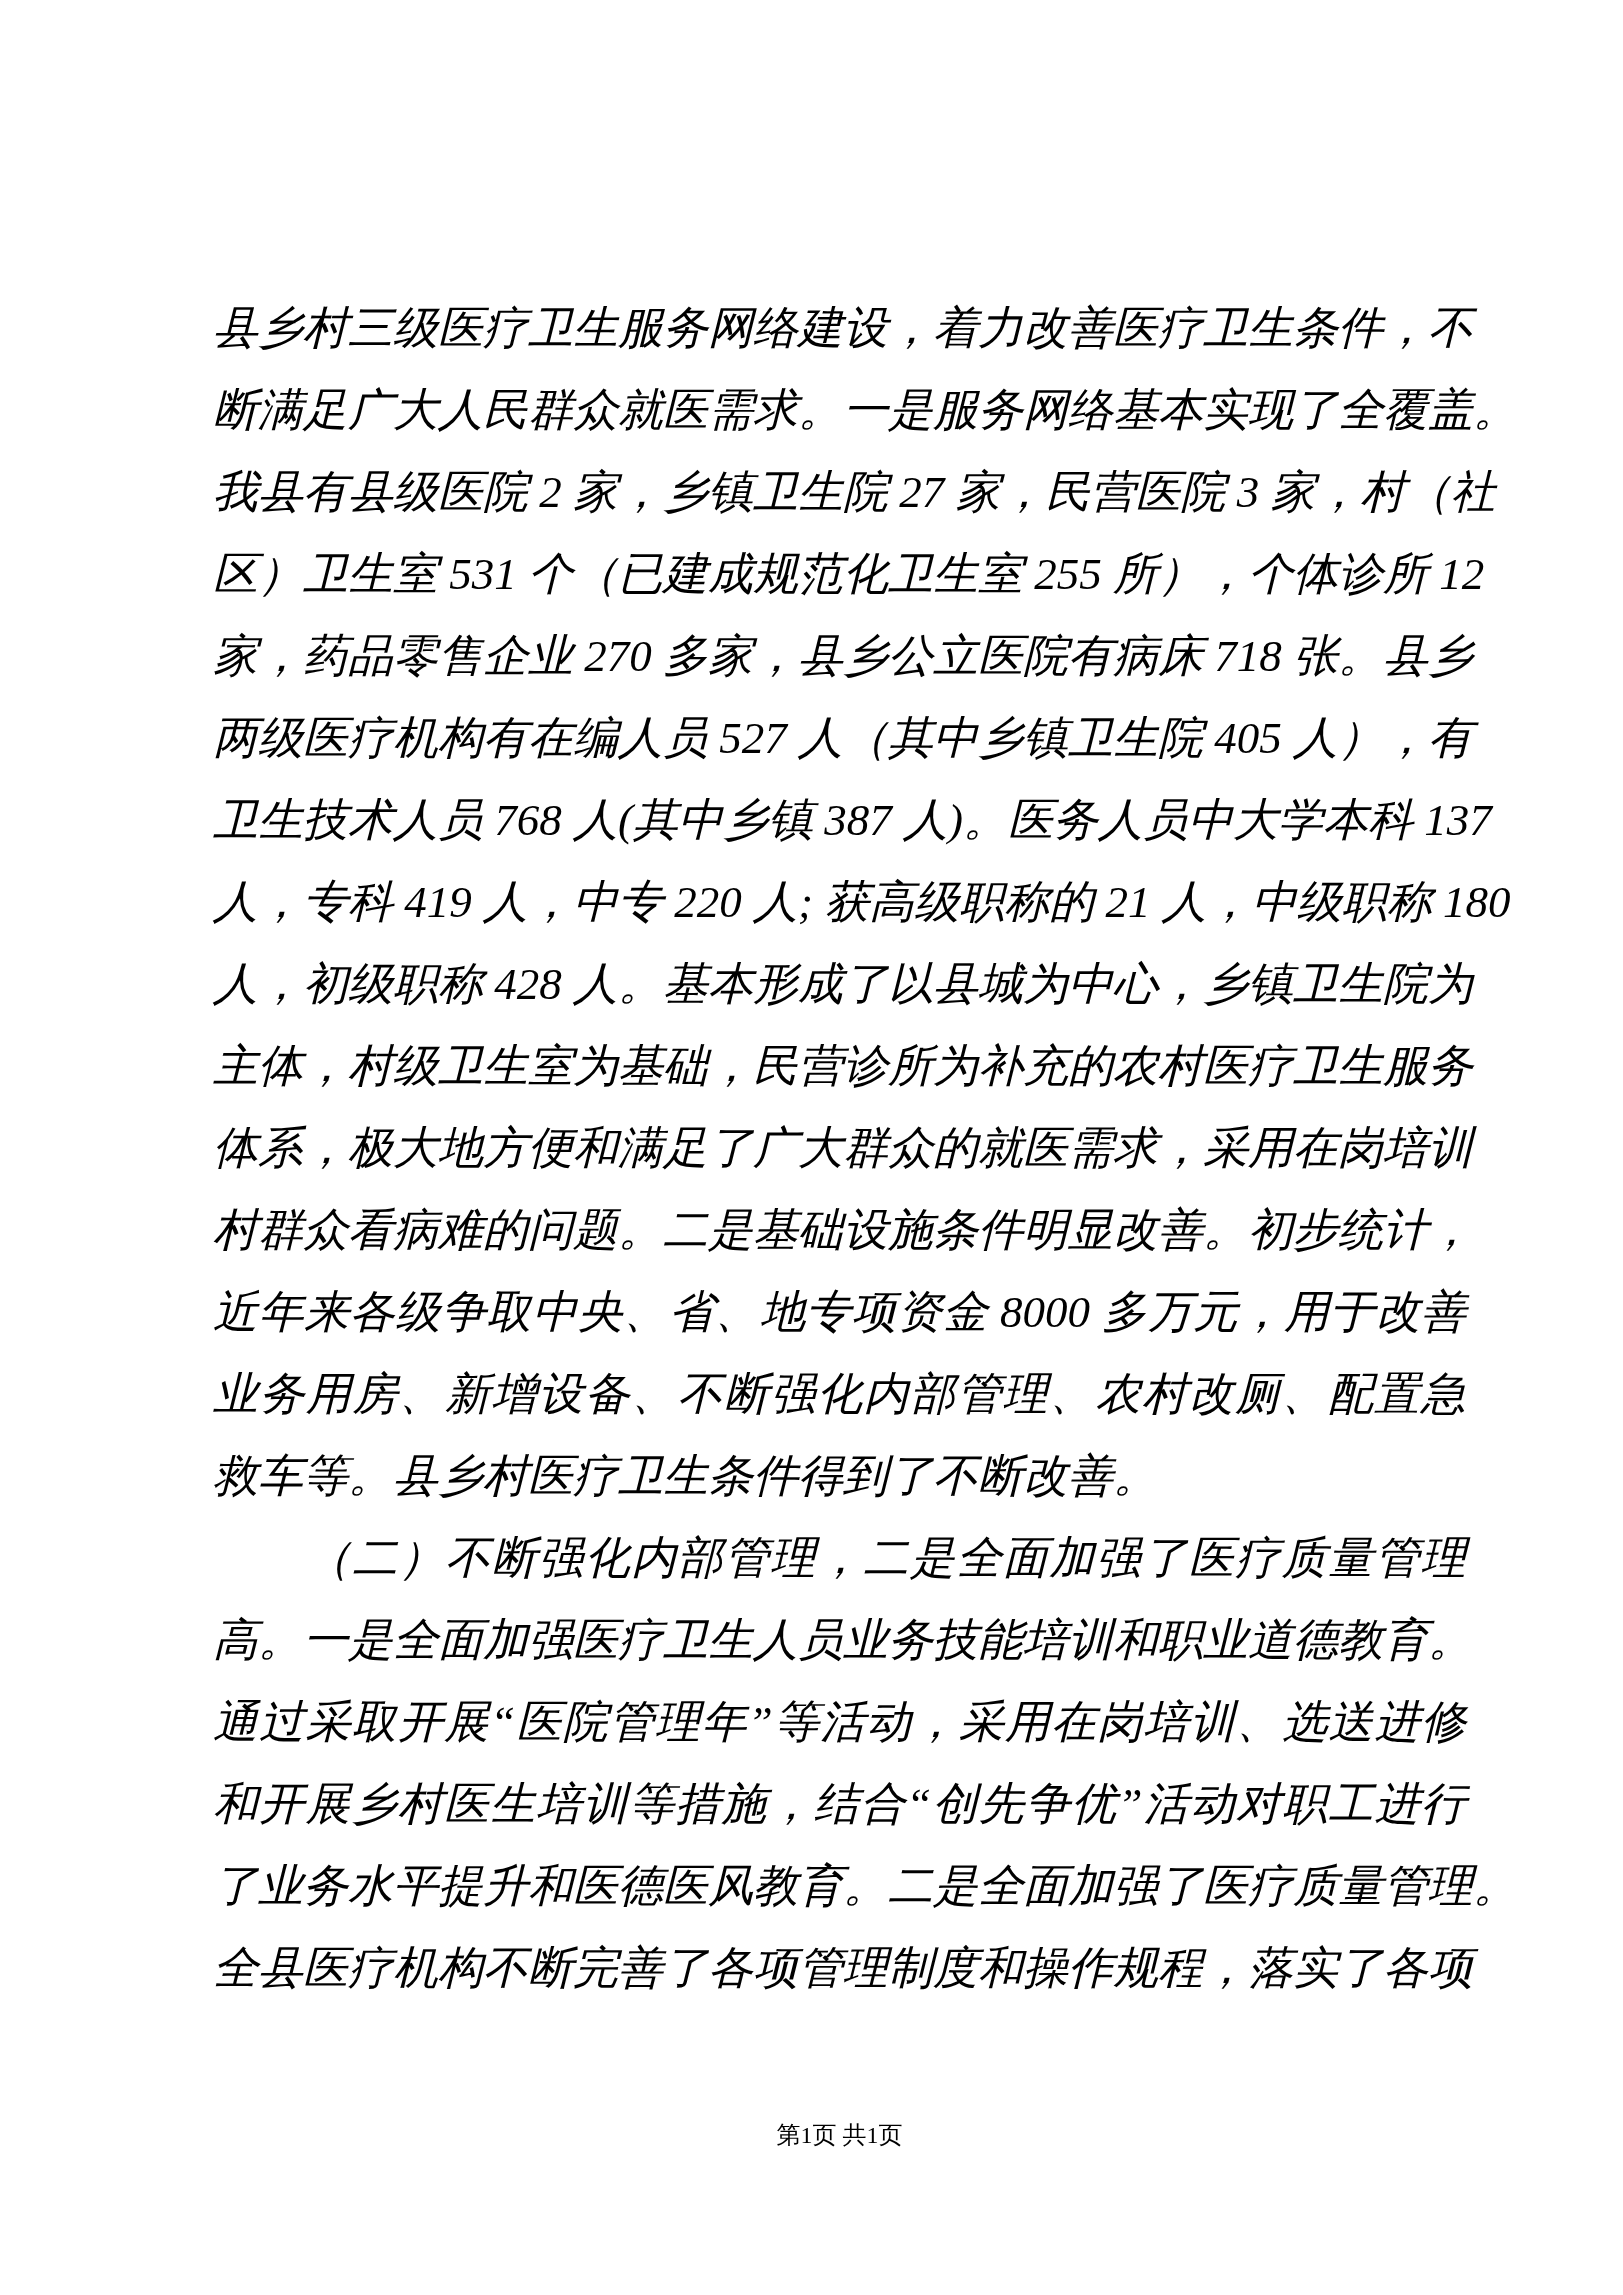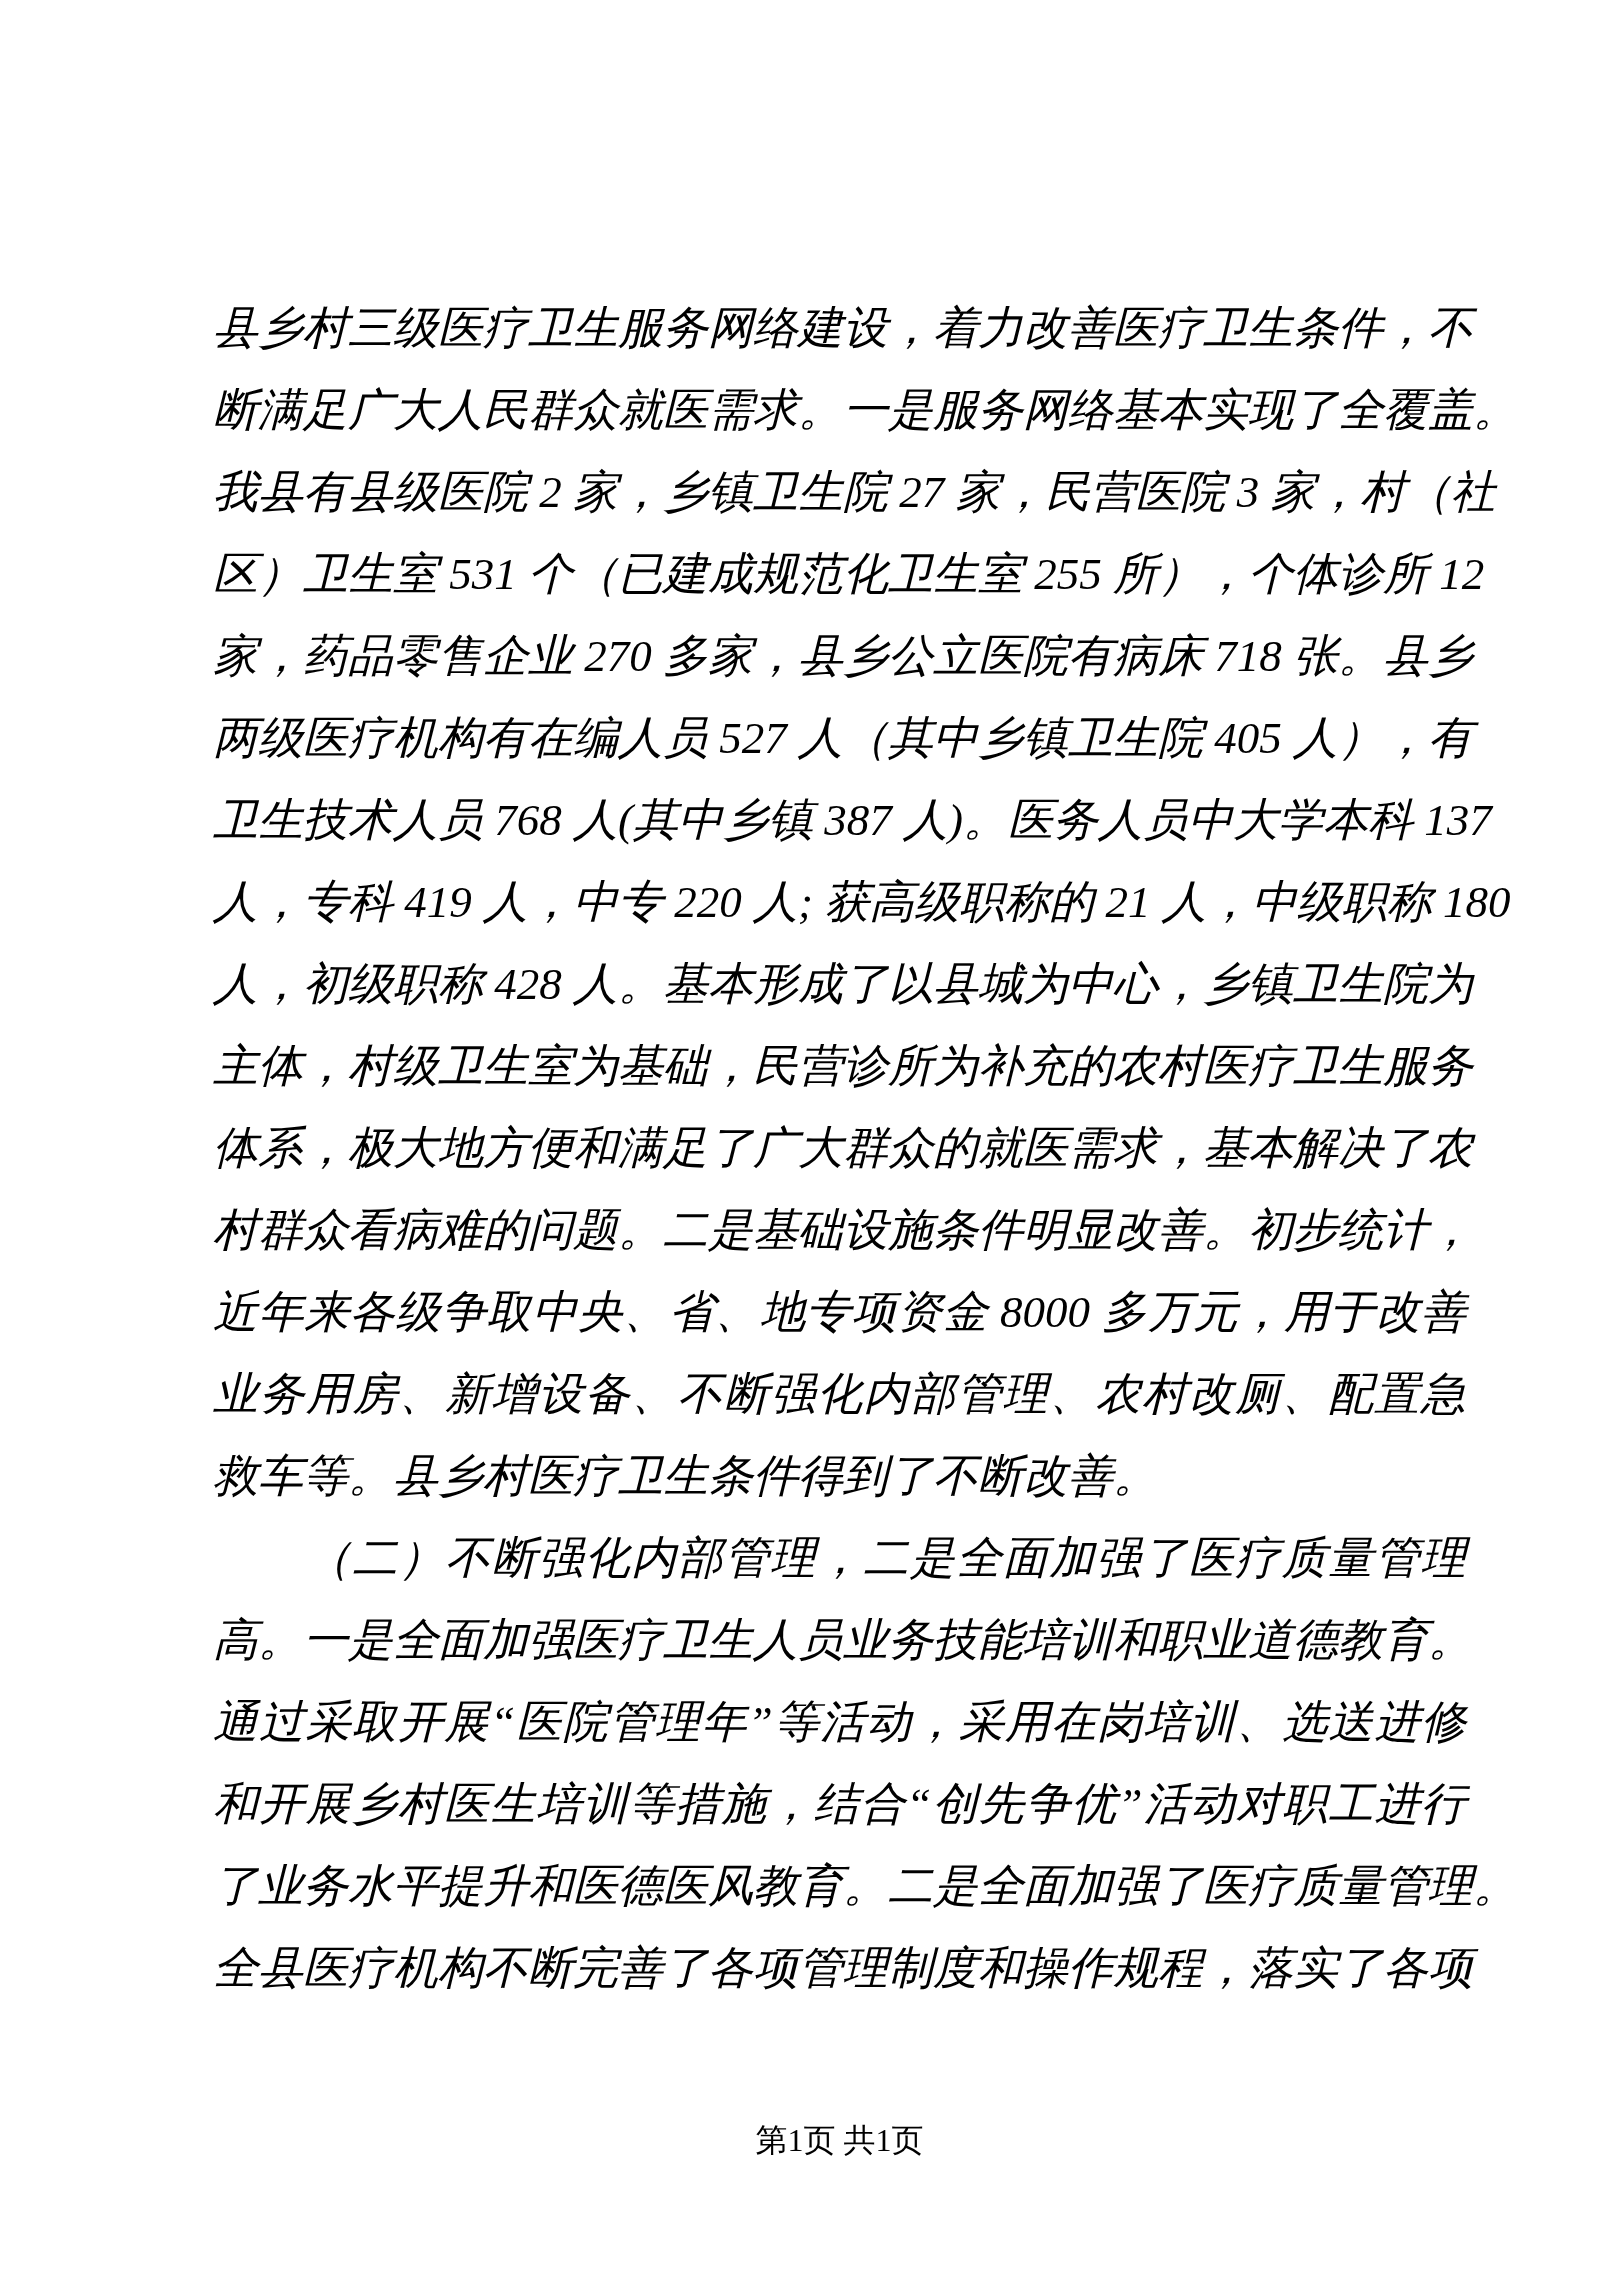--- a/index.html
+++ b/index.html
@@ -35,41 +35,41 @@
   .line.last {
     text-align: right;
     text-align-last: left;
   }
   .footer {
     position: absolute;
     top: 2119px;
     left: 213px;
     width: 1253px;
     text-align: center;
-    font-size: 32px;
+    font-size: 24px;
     font-style: normal;
     color: #000000;
   }
 </style>
 </head>
 <body>
 
 <div class="page">
   <div class="doc-body" id="doc-body">
       <div class="line">县乡村三级医疗卫生服务网络建设，着力改善医疗卫生条件，不</div>
       <div class="line">断满足广大人民群众就医需求。一是服务网络基本实现了全覆盖。</div>
       <div class="line">我县有县级医院 2 家，乡镇卫生院 27 家，民营医院 3 家，村（社</div>
       <div class="line">区）卫生室 531 个（已建成规范化卫生室 255 所），个体诊所 12</div>
       <div class="line">家，药品零售企业 270 多家，县乡公立医院有病床 718 张。县乡</div>
       <div class="line">两级医疗机构有在编人员 527 人（其中乡镇卫生院 405 人），有</div>
       <div class="line">卫生技术人员 768 人(其中乡镇 387 人)。医务人员中大学本科 137</div>
       <div class="line">人，专科 419 人，中专 220 人; 获高级职称的 21 人，中级职称 180</div>
       <div class="line">人，初级职称 428 人。基本形成了以县城为中心，乡镇卫生院为</div>
       <div class="line">主体，村级卫生室为基础，民营诊所为补充的农村医疗卫生服务</div>
-      <div class="line">体系，极大地方便和满足了广大群众的就医需求，基本解决了农</div>
+      <div class="line">体系，极大地方便和满足了广大群众的就医需求，采用在岗培训</div>
       <div class="line">村群众看病难的问题。二是基础设施条件明显改善。初步统计，</div>
       <div class="line">近年来各级争取中央、省、地专项资金 8000 多万元，用于改善</div>
       <div class="line">业务用房、新增设备、不断强化内部管理、农村改厕、配置急</div>
       <div class="line last">救车等。县乡村医疗卫生条件得到了不断改善。</div>
       <div class="line">　　（二）不断强化内部管理，二是全面加强了医疗质量管理</div>
       <div class="line">高。一是全面加强医疗卫生人员业务技能培训和职业道德教育。</div>
       <div class="line">通过采取开展“医院管理年”等活动，采用在岗培训、选送进修</div>
       <div class="line">和开展乡村医生培训等措施，结合“创先争优”活动对职工进行</div>
       <div class="line">了业务水平提升和医德医风教育。二是全面加强了医疗质量管理。</div>
       <div class="line last">全县医疗机构不断完善了各项管理制度和操作规程，落实了各项</div>

